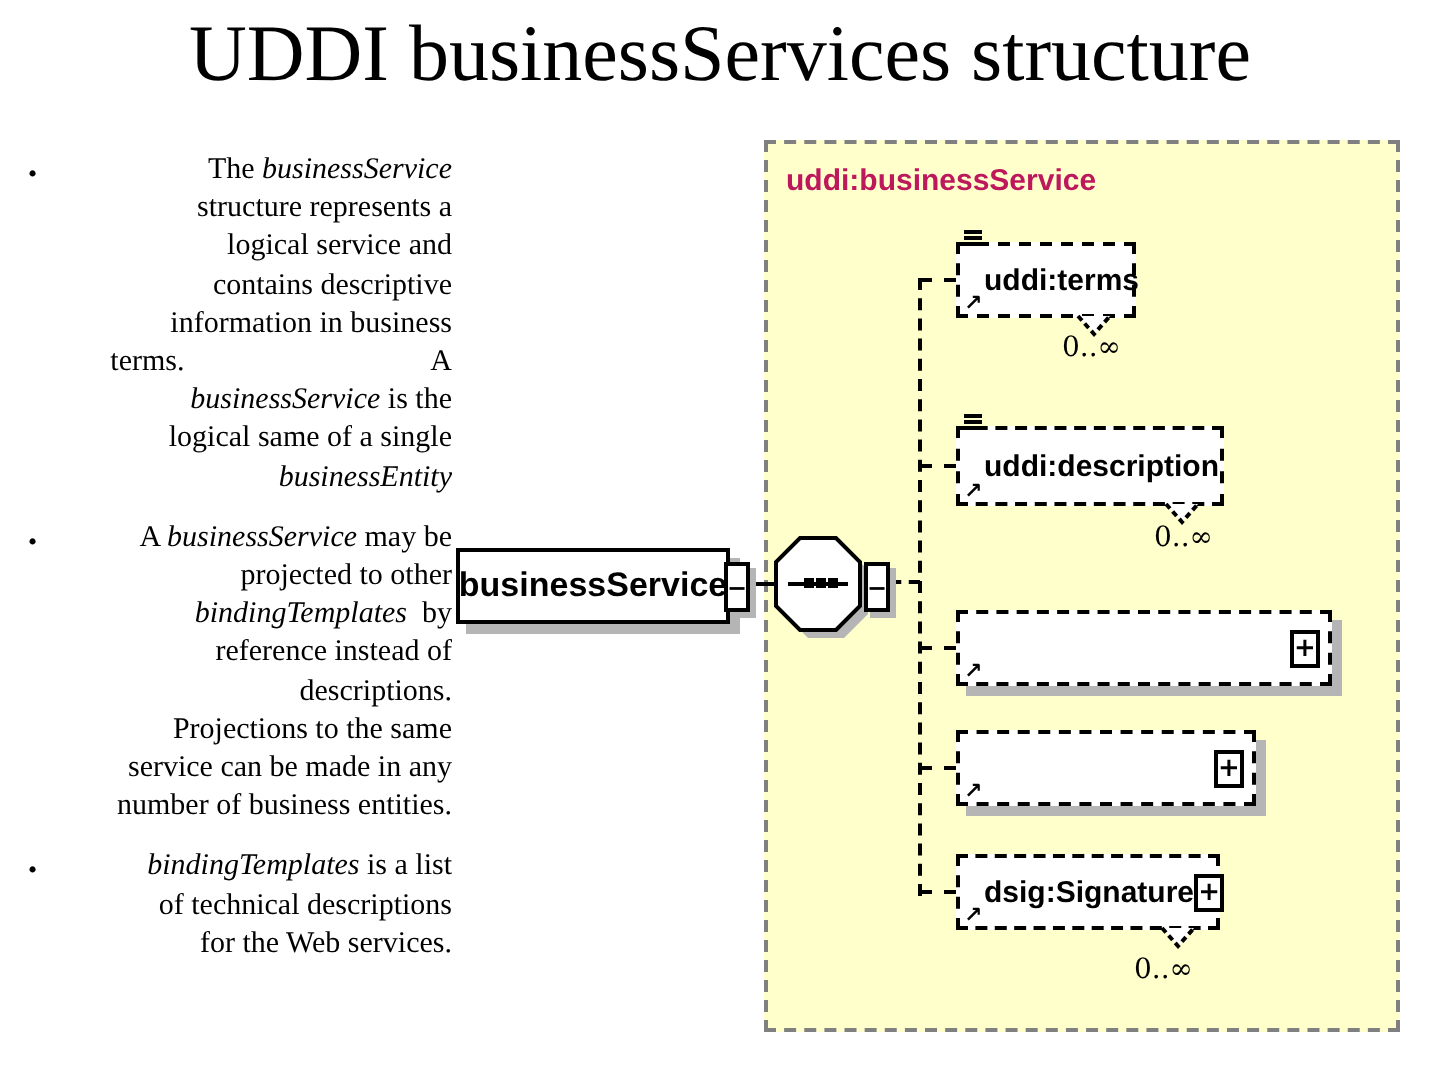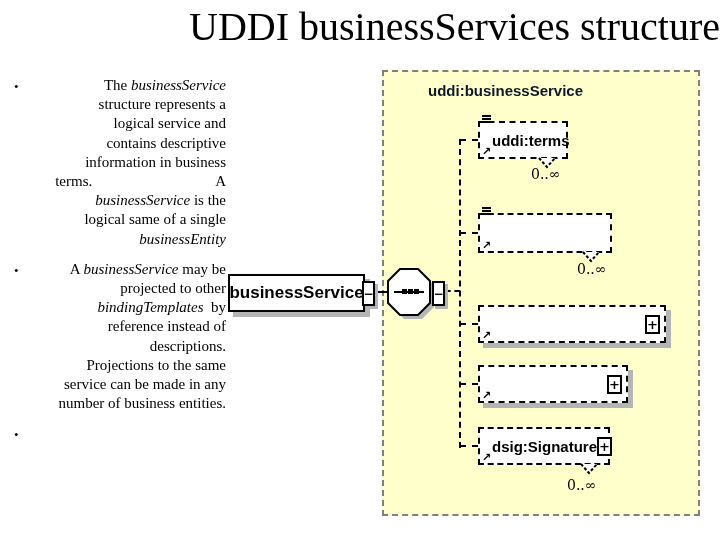--- a/index.html
+++ b/index.html
@@ -1,35 +1,35 @@
 <!DOCTYPE html>
 <html><head>
 <meta charset="utf-8">
 <style>
   html,body{margin:0;padding:0;background:#fff;}
   .slide{position:relative;width:720px;height:540px;background:#ffffff;overflow:hidden;
          font-family:"Liberation Serif","DejaVu Serif",serif;}
 
   
-  .title{position:absolute;top:4px;left:0;right:0;text-align:right;
+  .title{position:absolute;top:4px;left:0;right:0;text-align:center;
          font:400 40px/1.15 "Liberation Serif","DejaVu Serif",serif;color:#000;}
 
   
   .bullets{position:absolute;left:14px;top:76px;width:212px;}
   .brow{display:flex;margin-bottom:11px;}
   .bdot{width:22px;flex:none;font:13px "Liberation Serif",serif;padding-top:3px;color:#000;}
   .btext{flex:1;font:15px/19.2px "Liberation Serif","DejaVu Serif",serif;color:#000;
          white-space:pre-wrap;text-align:right;}
   .btext .it{font-style:italic;}
 
   
   .panel{position:absolute;left:382px;top:70px;width:318px;height:446px;box-sizing:border-box;
          background:#ffffcc;border:2px dashed #808080;}
   .panel-label{position:absolute;left:393px;top:82px;
-         font:bold 15px "Liberation Sans","DejaVu Sans",sans-serif;color:#0f172a;margin-left:35px;}
+         font:bold 15px "Liberation Sans","DejaVu Sans",sans-serif;color:#be185d;}
 
   
   .rootbox{position:absolute;left:228px;top:274px;width:137px;height:38px;box-sizing:border-box;
          background:#fff;border:2px solid #000;box-shadow:5px 5px 0 #b5b5b5;
          display:flex;align-items:center;justify-content:center;
          font:bold 17px "Liberation Sans","DejaVu Sans",sans-serif;color:#000;z-index:2;}
 
   
   .handle{position:absolute;width:13px;height:25px;box-sizing:border-box;background:#fff;
          border:2px solid #000;display:flex;align-items:center;justify-content:center;
@@ -101,20 +101,23 @@
 projected to other
 </span><span class="it">bindingTemplates</span><span>  by
 reference instead of
 descriptions.
 Projections to the same
 service can be made in any
 number of business entities.</span></div>
     </div>
     <div class="brow">
       <div class="bdot">•</div>
+      <div class="btext"><span class="it">bindingTemplates</span><span> is a list
+of technical descriptions
+for the Web services.</span></div>
     </div>
   </div>
 
   <div class="panel"></div>
   <div class="panel-label">uddi:businessService</div>
 
   <div class="rootbox">businessService</div>
   <div class="handle h1">−</div>
 
   <div class="line-solid"></div>
@@ -143,20 +146,21 @@
     <span>uddi:terms</span>
     <svg class="notch" width="20" height="13">
       <path d="M1,1 L9,10 L17,1" fill="#ffffff" stroke="#000000" stroke-width="2" stroke-dasharray="3,2"></path>
     </svg>
   </div>
   <div class="occ occ-name">0..∞</div>
 
   <div class="ebox multi box-desc">
     <span class="stack"></span>
     <span class="refarrow">↗</span>
+    <span>uddi:description</span>
     <svg class="notch" width="20" height="13">
       <path d="M1,1 L9,10 L17,1" fill="#ffffff" stroke="#000000" stroke-width="2" stroke-dasharray="3,2"></path>
     </svg>
   </div>
   <div class="occ occ-desc">0..∞</div>
 
   <div class="ebox single box-bt">
     <span class="refarrow">↗</span>
     <span class="expand">+</span>
   </div>

